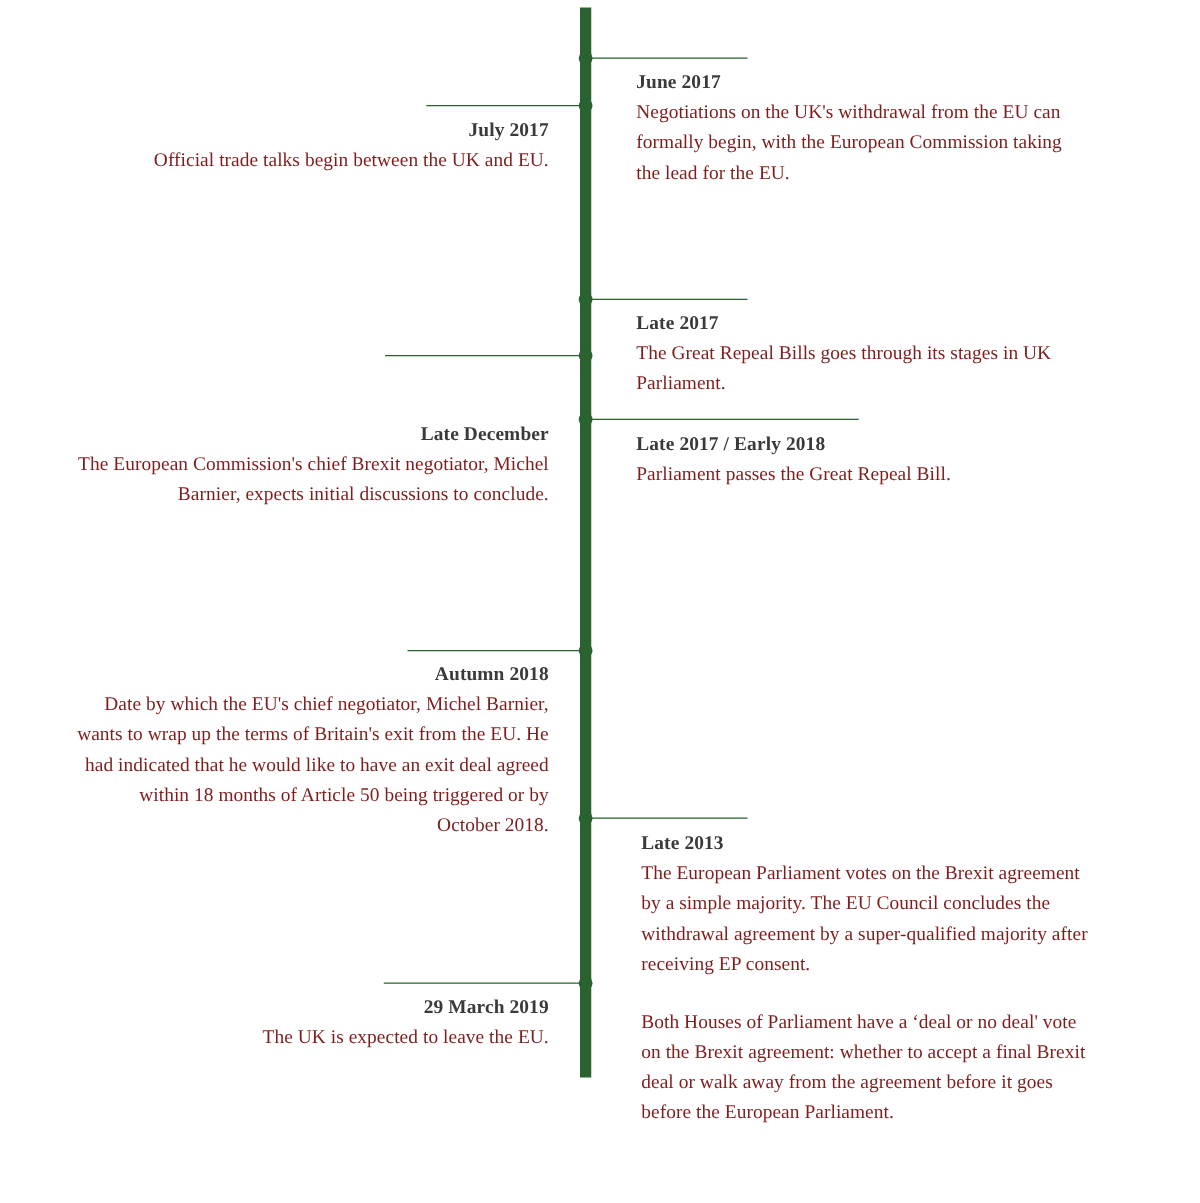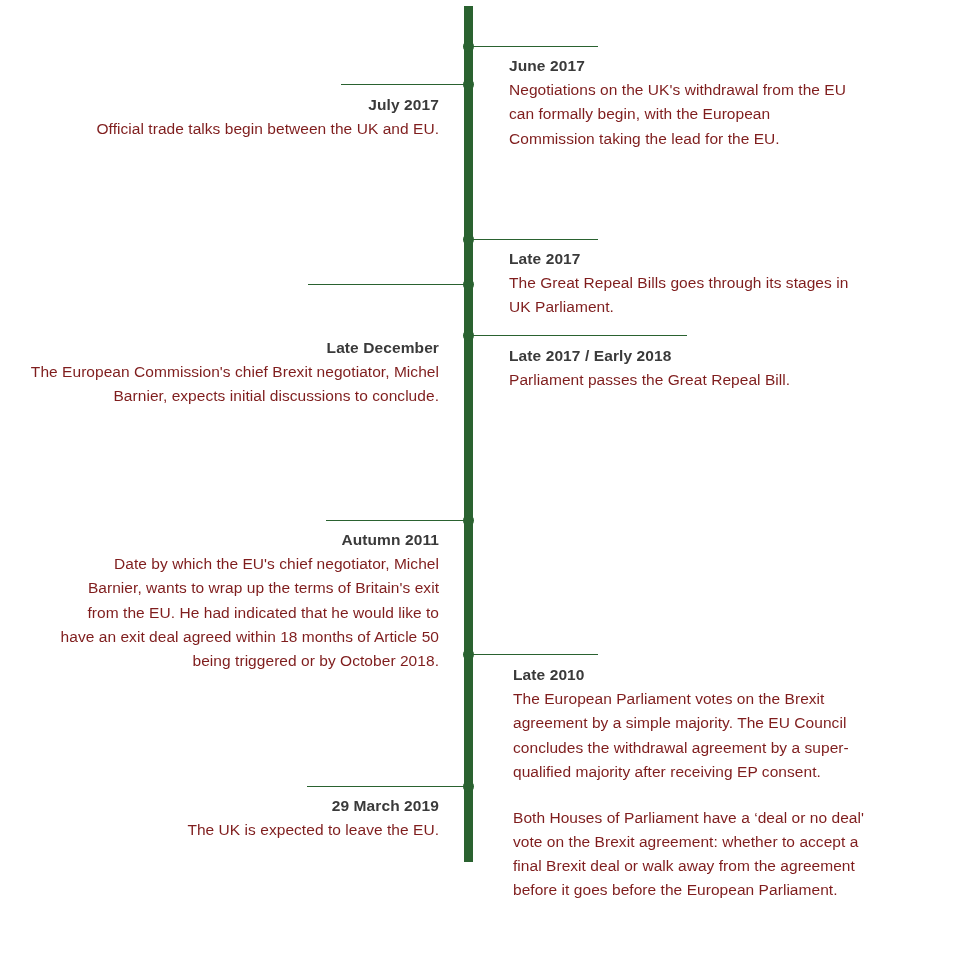--- a/index.html
+++ b/index.html
@@ -48,20 +48,21 @@
   
   .connector {
     position: absolute;
     height: 0;
     border-top: 1.6px solid #2a6230;
   }
 
   
   .entry {
     position: absolute;
+    font-family: Liberation Serif, serif;
   }
   .entry.left {
     text-align: right;
   }
   .entry.right {
     text-align: left;
   }
   .entry-date {
     font-size: 15.5px;
     font-weight: bold;
@@ -120,28 +121,28 @@
   <div class="node-dot" style="top:335px;"></div>
   <div class="connector" style="left:470px; top:335px; width:217px;"></div>
   <div class="entry right" style="left:509px; top:345px; width:360px;">
     <p class="entry-date">Late 2017 / Early 2018</p>
     <p class="entry-body">Parliament passes the Great Repeal Bill.</p>
   </div>
 
   <div class="node-dot" style="top:520px;"></div>
   <div class="connector" style="left:326px; top:520px; width:143px;"></div>
   <div class="entry left" style="left:58px; top:529px; width:381px;">
-    <p class="entry-date">Autumn 2011</p>
+    <p class="entry-date">Autumn 2018</p>
     <p class="entry-body">Date by which the EU's chief negotiator, Michel Barnier, wants to wrap up the terms of Britain's exit from the EU. He had indicated that he would like to have an exit deal agreed within 18 months of Article 50 being triggered or by October 2018.</p>
   </div>
 
   <div class="node-dot" style="top:654px;"></div>
   <div class="connector" style="left:470px; top:654px; width:128px;"></div>
   <div class="entry right" style="left:513px; top:664px; width:358px;">
-    <p class="entry-date">Late 2010</p>
+    <p class="entry-date">Late 2013</p>
     <p class="entry-body">The European Parliament votes on the Brexit agreement by a simple majority. The EU Council concludes the withdrawal agreement by a super-qualified majority after receiving EP consent.</p>
     <p class="entry-body">Both Houses of Parliament have a ‘deal or no deal' vote on the Brexit agreement: whether to accept a final Brexit deal or walk away from the agreement before it goes before the European Parliament.</p>
   </div>
 
   <div class="node-dot" style="top:786px;"></div>
   <div class="connector" style="left:307px; top:786px; width:162px;"></div>
   <div class="entry left" style="left:58px; top:795px; width:381px;">
     <p class="entry-date">29 March 2019</p>
     <p class="entry-body">The UK is expected to leave the EU.</p>
   </div>

